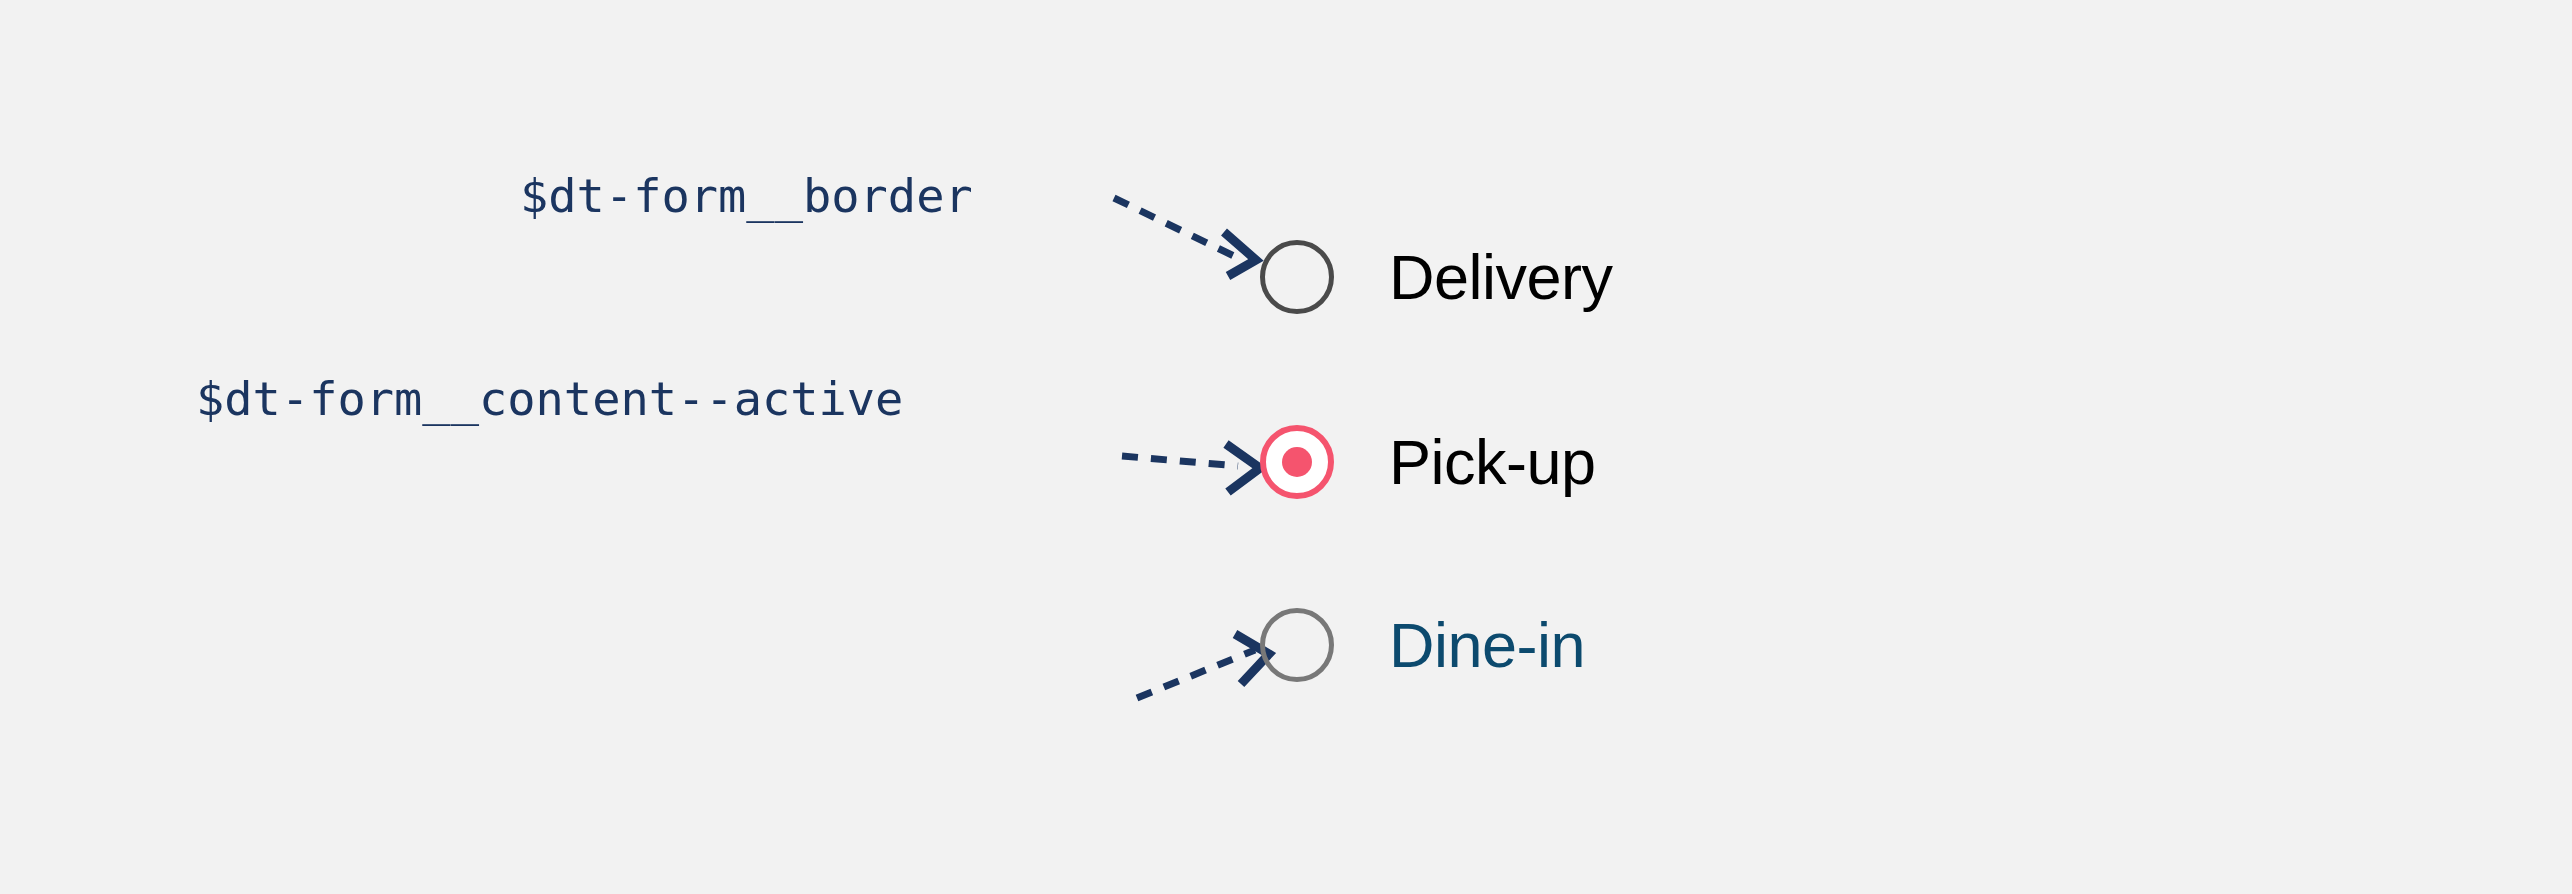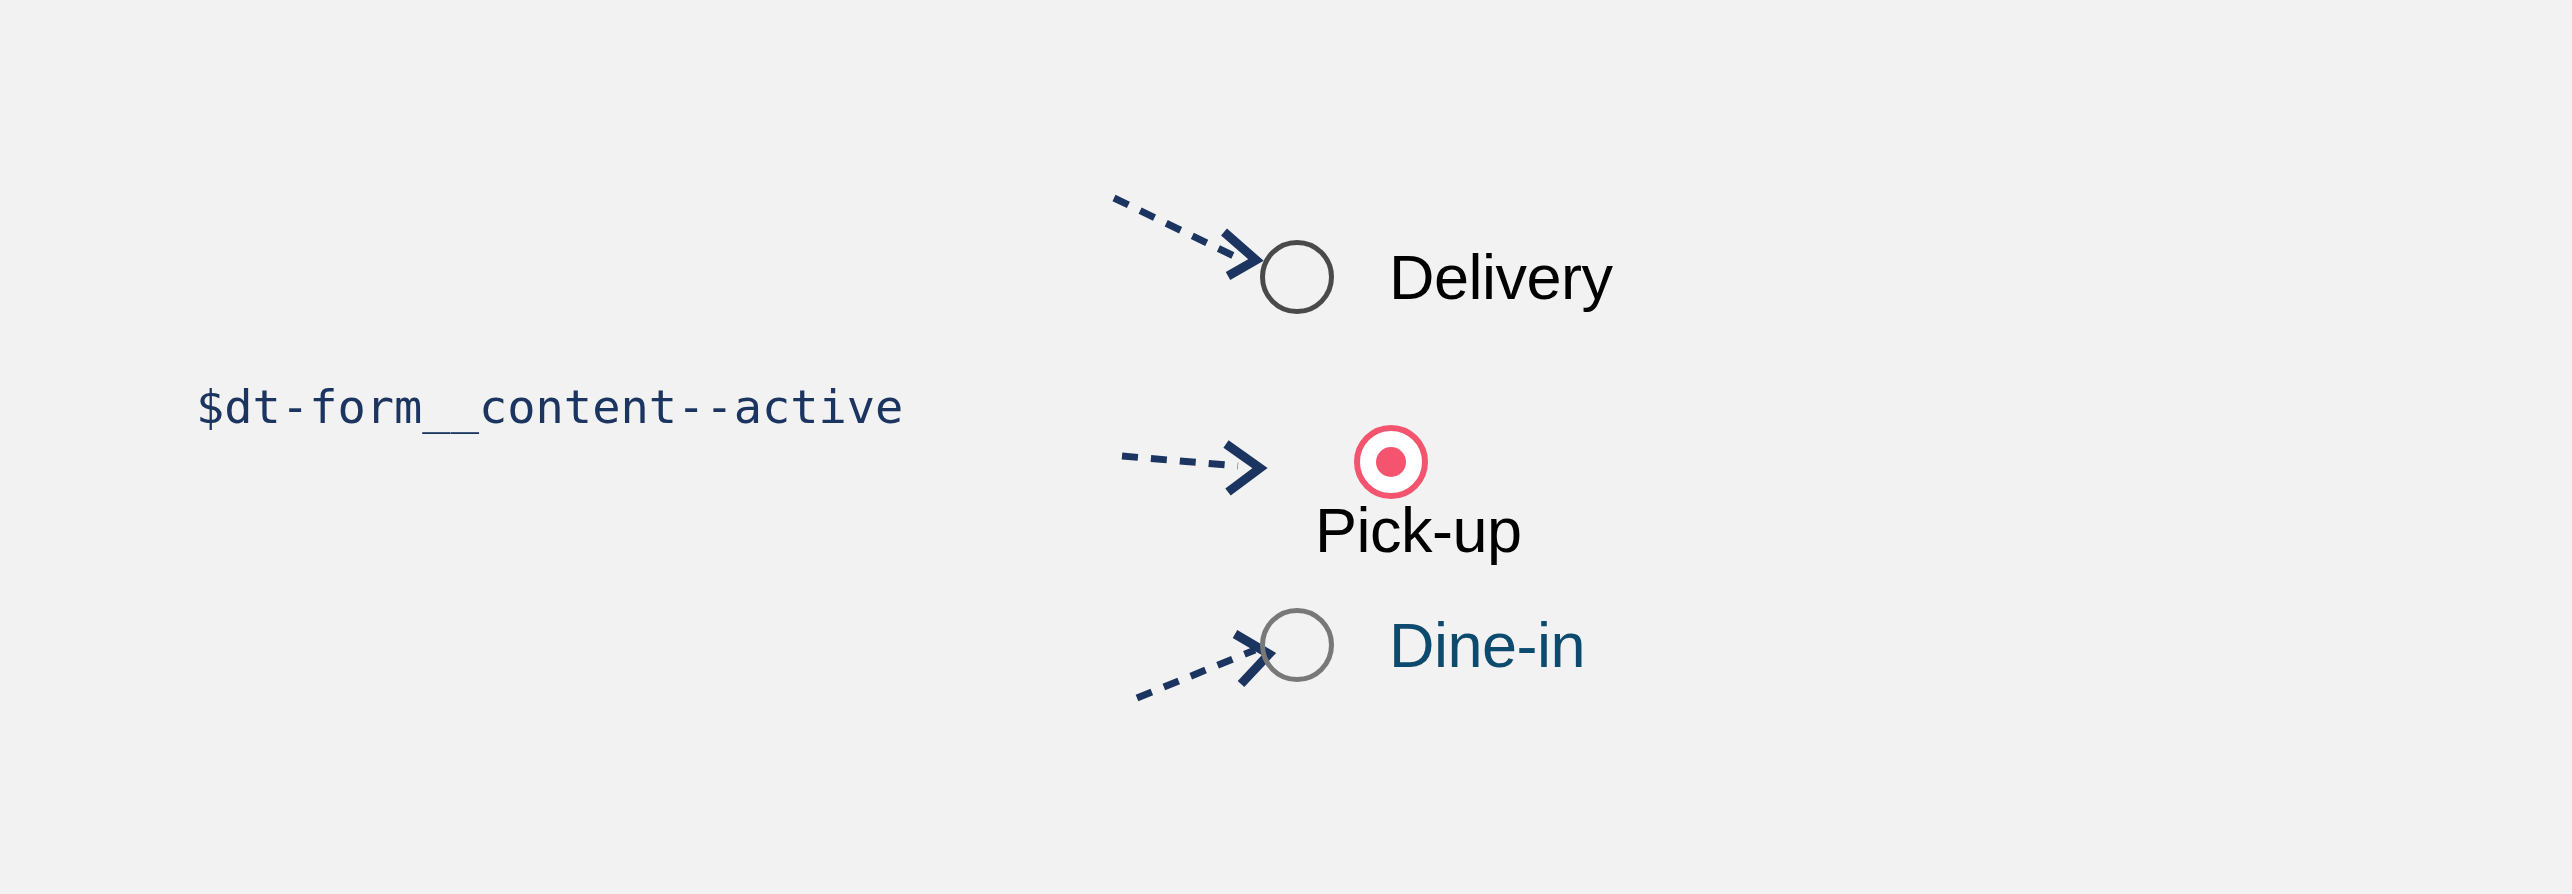--- a/index.html
+++ b/index.html
@@ -25,21 +25,21 @@
   .token-label {
     position: absolute;
     font-family: "DejaVu Sans Mono", "Liberation Mono", monospace;
     font-size: 47px;
     line-height: 1;
     color: #1b3560;
     white-space: pre;
     letter-spacing: 0px;
   }
   .token-label.row-0 { left: 520px; top: 172px; }
-  .token-label.row-1 { left: 196px; top: 383px; }
+  .token-label.row-1 { left: 196px; top: 375px; }
   .token-label.row-2 { left: 196px; top: 645px; }
 
   
   .arrow-svg {
     position: absolute;
     overflow: visible;
     pointer-events: none;
   }
   .arrow-svg .dash {
     stroke: #1b3560;
@@ -56,21 +56,21 @@
     fill: none;
   }
 
   
   .option-row {
     position: absolute;
     display: flex;
     align-items: center;
   }
   .option-row.row-0 { left: 1260px; top: 240px; align-items: center; }
-  .option-row.row-1 { left: 1260px; top: 425px; flex-direction: column; }
+  .option-row.row-1 { left: 1260px; top: 425px; }
   .option-row.row-2 { left: 1260px; top: 608px; }
 
   .radio {
     position: relative;
     width: 74px;
     height: 74px;
     border-radius: 50%;
     box-sizing: border-box;
     flex: 0 0 auto;
   }
@@ -100,20 +100,21 @@
     letter-spacing: -0.5px;
   }
   .option-text.enabled  { color: #000000; }
   .option-text.disabled { color: #0c4a6e; }
 </style>
 </head>
 <body>
 
 <div id="stage">
 
+  <div class="token-label row-0">$dt-form__border</div>
 
   <div class="token-label row-1">$dt-form__content--active</div>
 
 
   <svg class="arrow-svg" style="left:1110px; top:188px;" width="160" height="90" viewBox="0 0 160 90">
     <path class="dash" d="M 4 10 L 128 70"></path>
     <path class="head" d="M 114 44 L 146 72 L 118 88"></path>
   </svg>
 
   <svg class="arrow-svg" style="left:1120px; top:440px;" width="150" height="60" viewBox="0 0 150 60">

